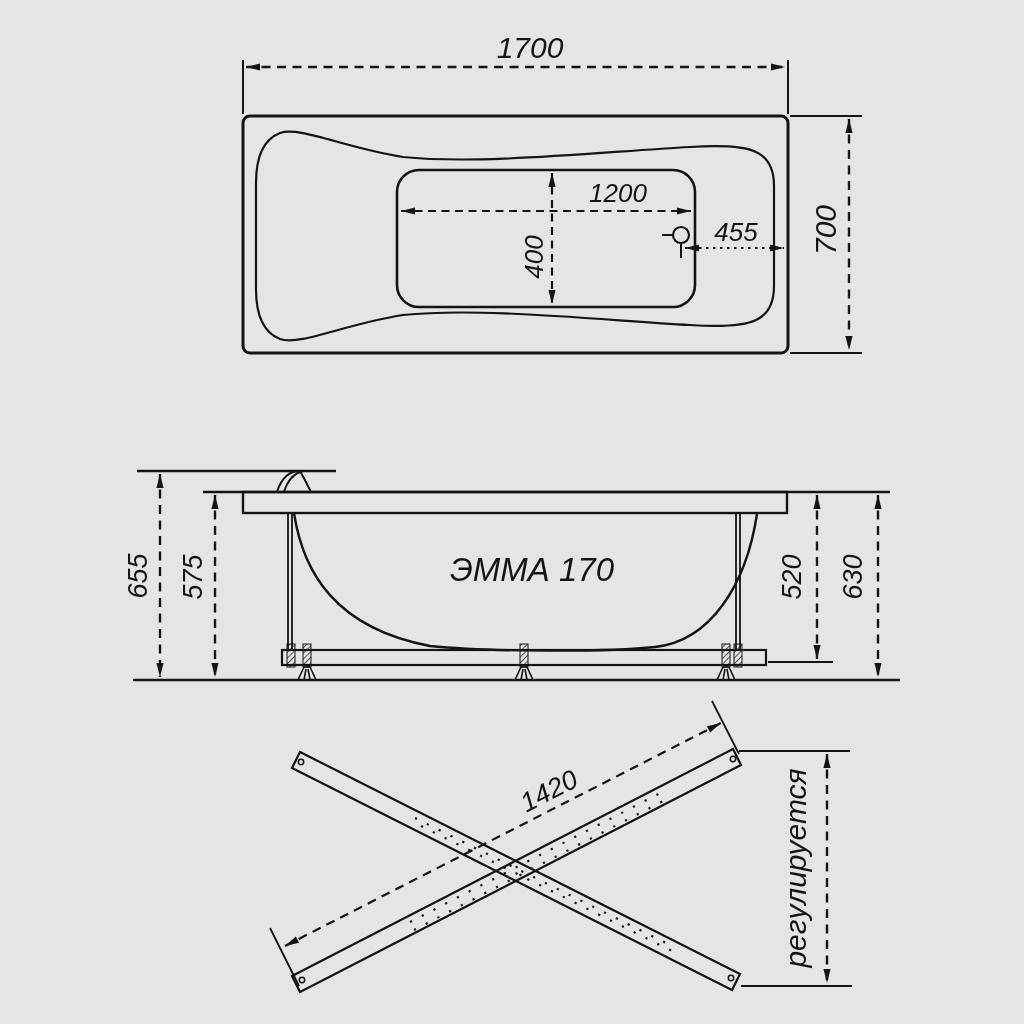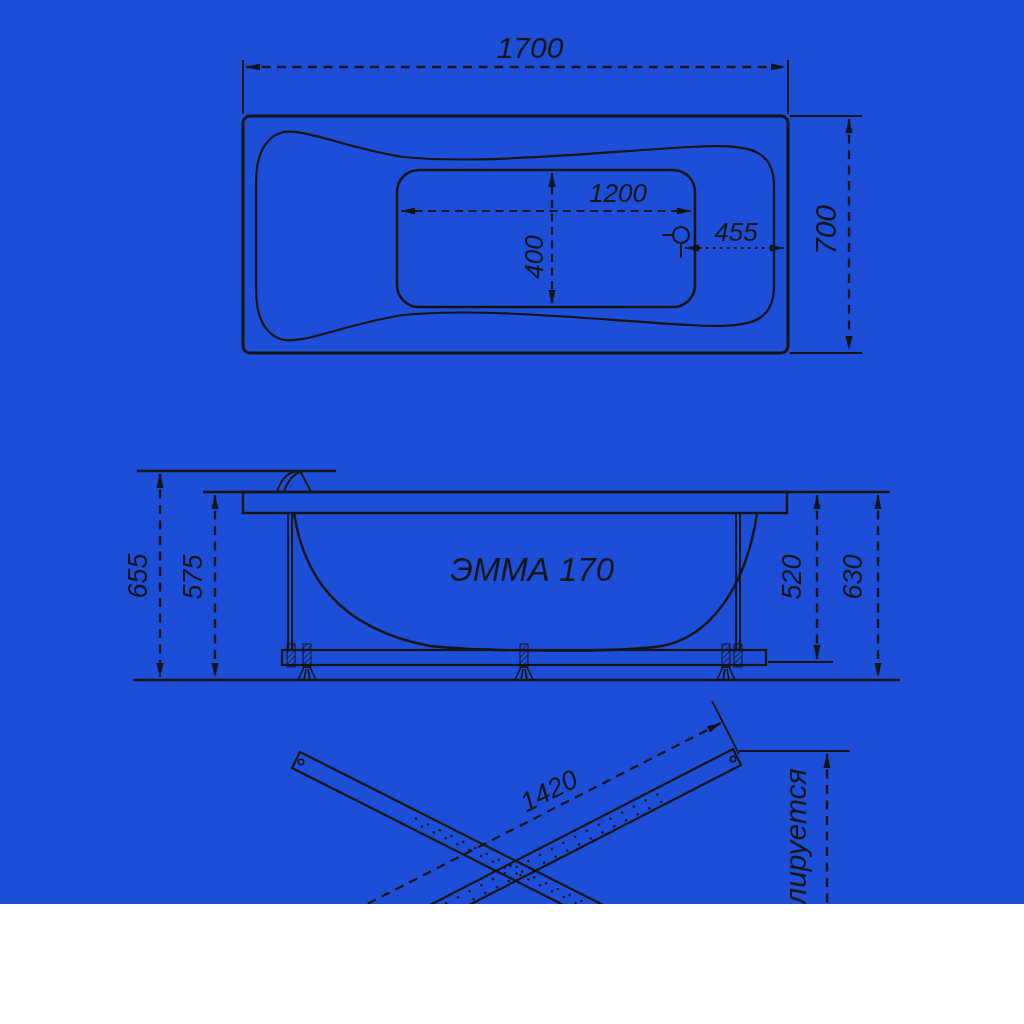--- a/index.html
+++ b/index.html
@@ -1,16 +1,16 @@
 <!DOCTYPE html>
 <html><head>
 <meta charset="utf-8">
 <style>
   html,body{margin:0;padding:0;background:#fff;}
-  #canvas{width:1024px;height:904px;background:#1d4ed8;position:relative;overflow:hidden;}
+  #canvas{width:1024px;height:1024px;background:#e5e5e5;position:relative;overflow:hidden;}
   svg{display:block;}
   .ln{stroke:#141414;fill:none;}
   .dimtxt{font-family:"Liberation Sans",sans-serif;font-style:italic;fill:#141414;}
   .t26{font-size:26px;}
   .t27{font-size:27px;}
   .t30{font-size:30px;}
   .t33{font-size:33px;}
 </style>
 </head>
 <body>

